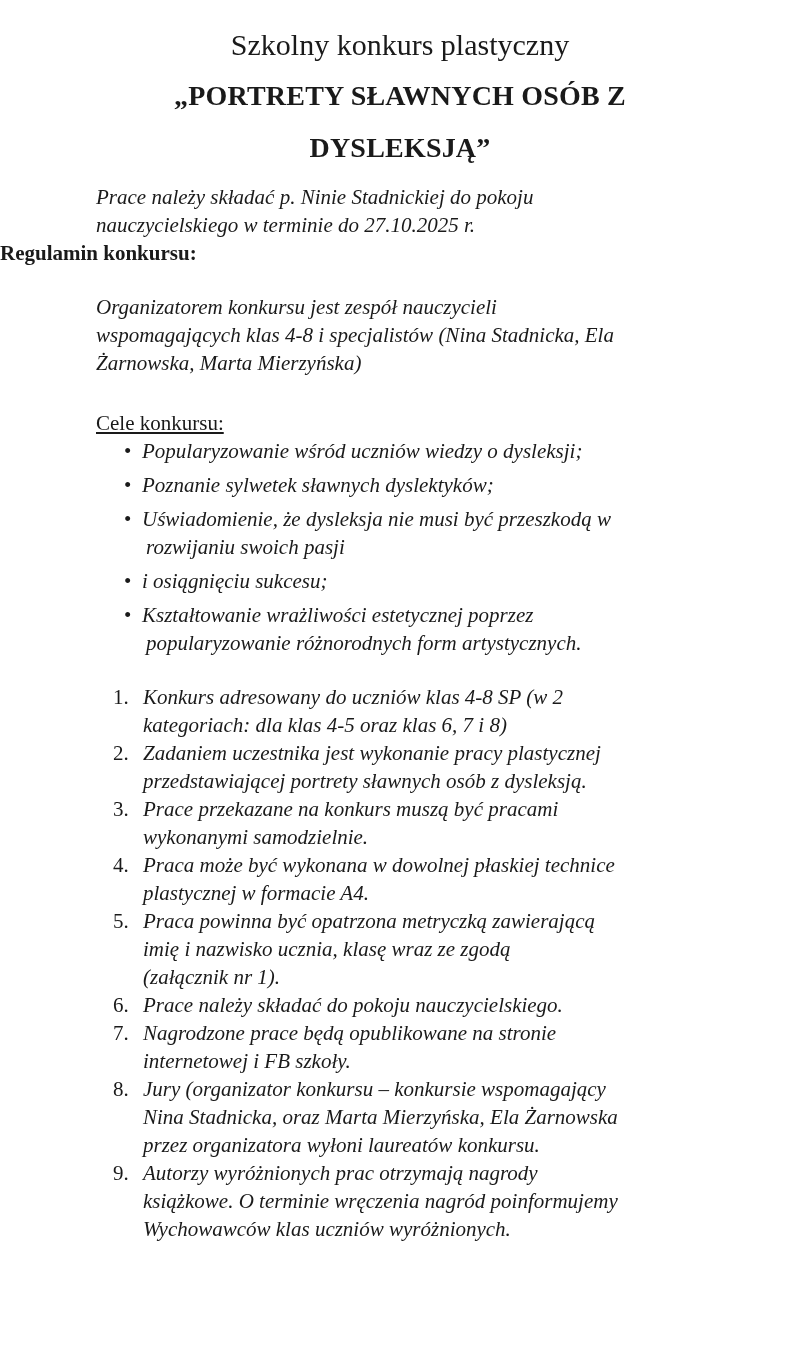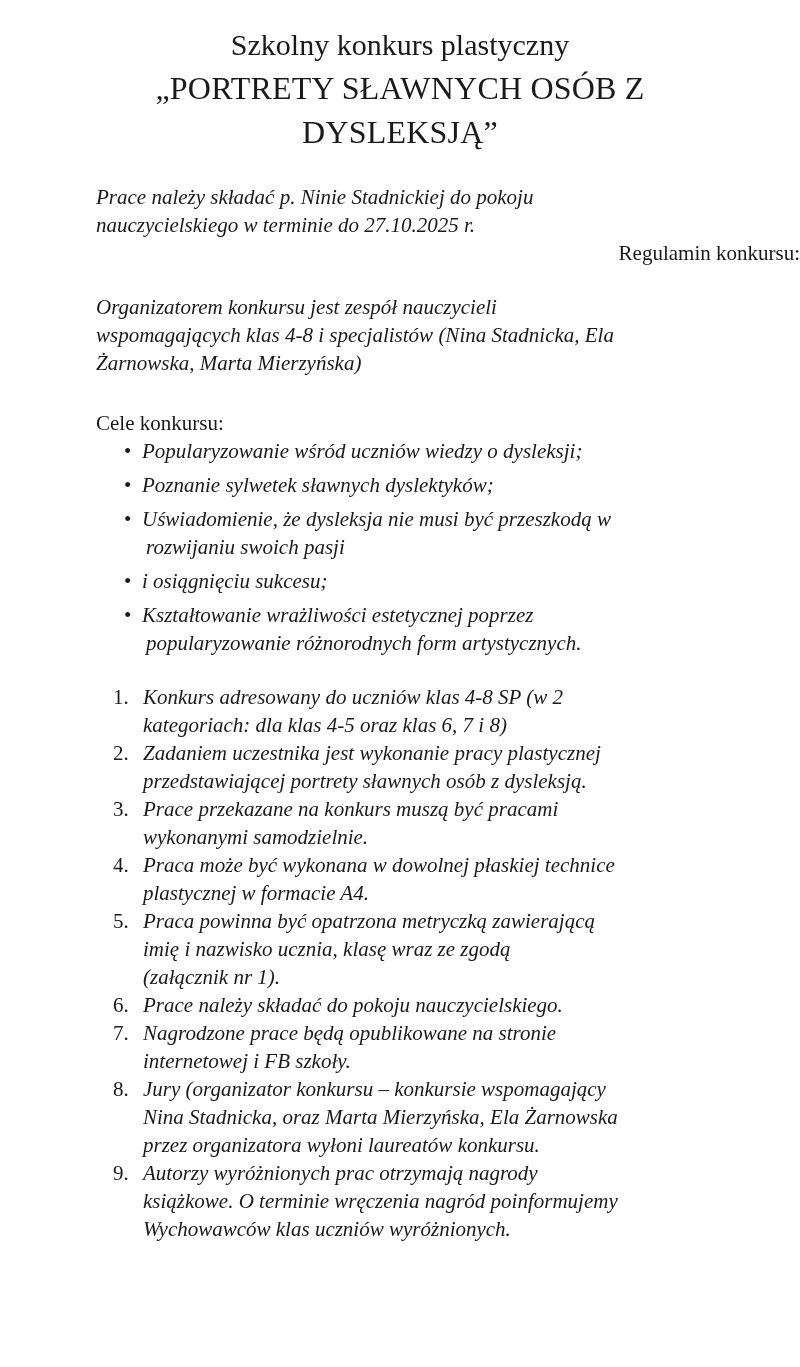--- a/index.html
+++ b/index.html
@@ -4,26 +4,26 @@
 <style>
   html, body { margin: 0; padding: 0; background: #ffffff; }
   body {
     width: 800px; height: 1367px; position: relative; overflow: hidden;
     font-family: "Liberation Serif", "DejaVu Serif", serif;
     color: #1a1a1a;
   }
   .page { position: absolute; left: 0; top: 0; width: 800px; height: 1367px; }
   .title-block { position: absolute; top: 26px; left: 0; width: 800px; text-align: center; }
   .subtitle { font-size: 30px; line-height: 38px; font-weight: normal; margin: 0; }
-  .main-title { font-size: 32px; line-height: 40px; font-weight: normal; margin: 4px; letter-spacing: 0.2px; }
+  .main-title { font-size: 28px; line-height: 40px; font-weight: bold; margin: 12px; letter-spacing: 0.2px; }
   .body-text { font-size: 21px; line-height: 28px; }
   .intro { position: absolute; top: 183px; left: 96px; width: 640px; }
-  .reg-heading { position: absolute; top: 239px; left: 0; width: 800px; text-align: right; }
+  .reg-heading { position: absolute; top: 239px; left: 0; width: 800px; text-align: left; font-weight: bold; }
   .organizer { position: absolute; top: 293px; left: 96px; width: 640px; }
-  .goals-label { position: absolute; top: 409px; left: 96px; }
+  .goals-label { position: absolute; top: 409px; left: 96px; text-decoration: underline; }
   .goals { position: absolute; top: 437px; left: 124px; width: 600px; margin: 0; padding: 0; list-style: none; }
   .goals li { position: relative; padding-left: 18px; margin-bottom: 6px; }
   .goals li::before { content: "•"; position: absolute; left: 0; top: 0; }
   .goals li .cont { display: block; padding-left: 4px; }
   .rules { position: absolute; top: 683px; left: 113px; width: 600px; margin: 0; padding: 0; list-style: none; }
   .rules li { display: flex; }
   .rules .num { width: 30px; flex: 0 0 30px; }
   .rules .txt { flex: 1; }
   .line { display: block; white-space: nowrap; font-style: italic; }
 </style>

